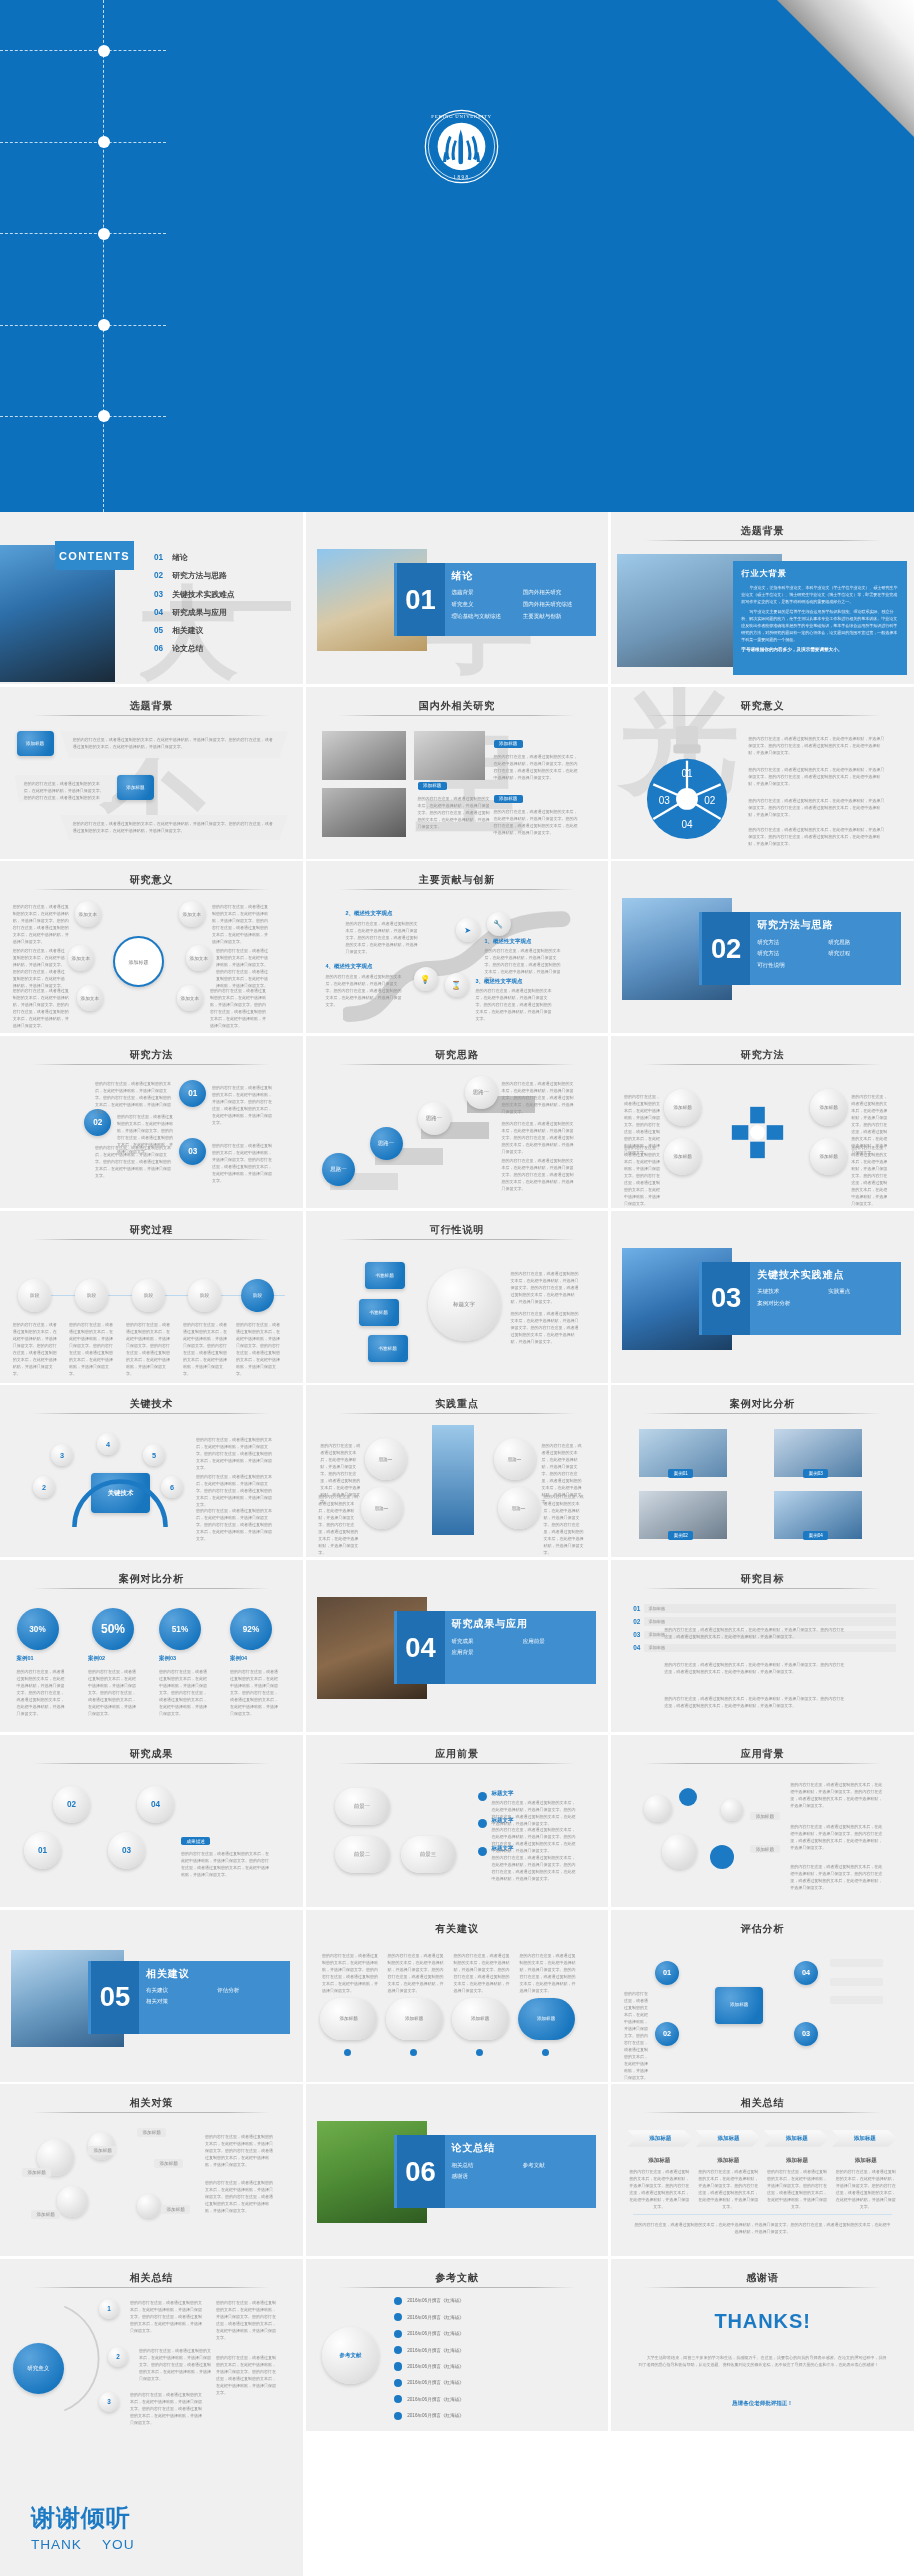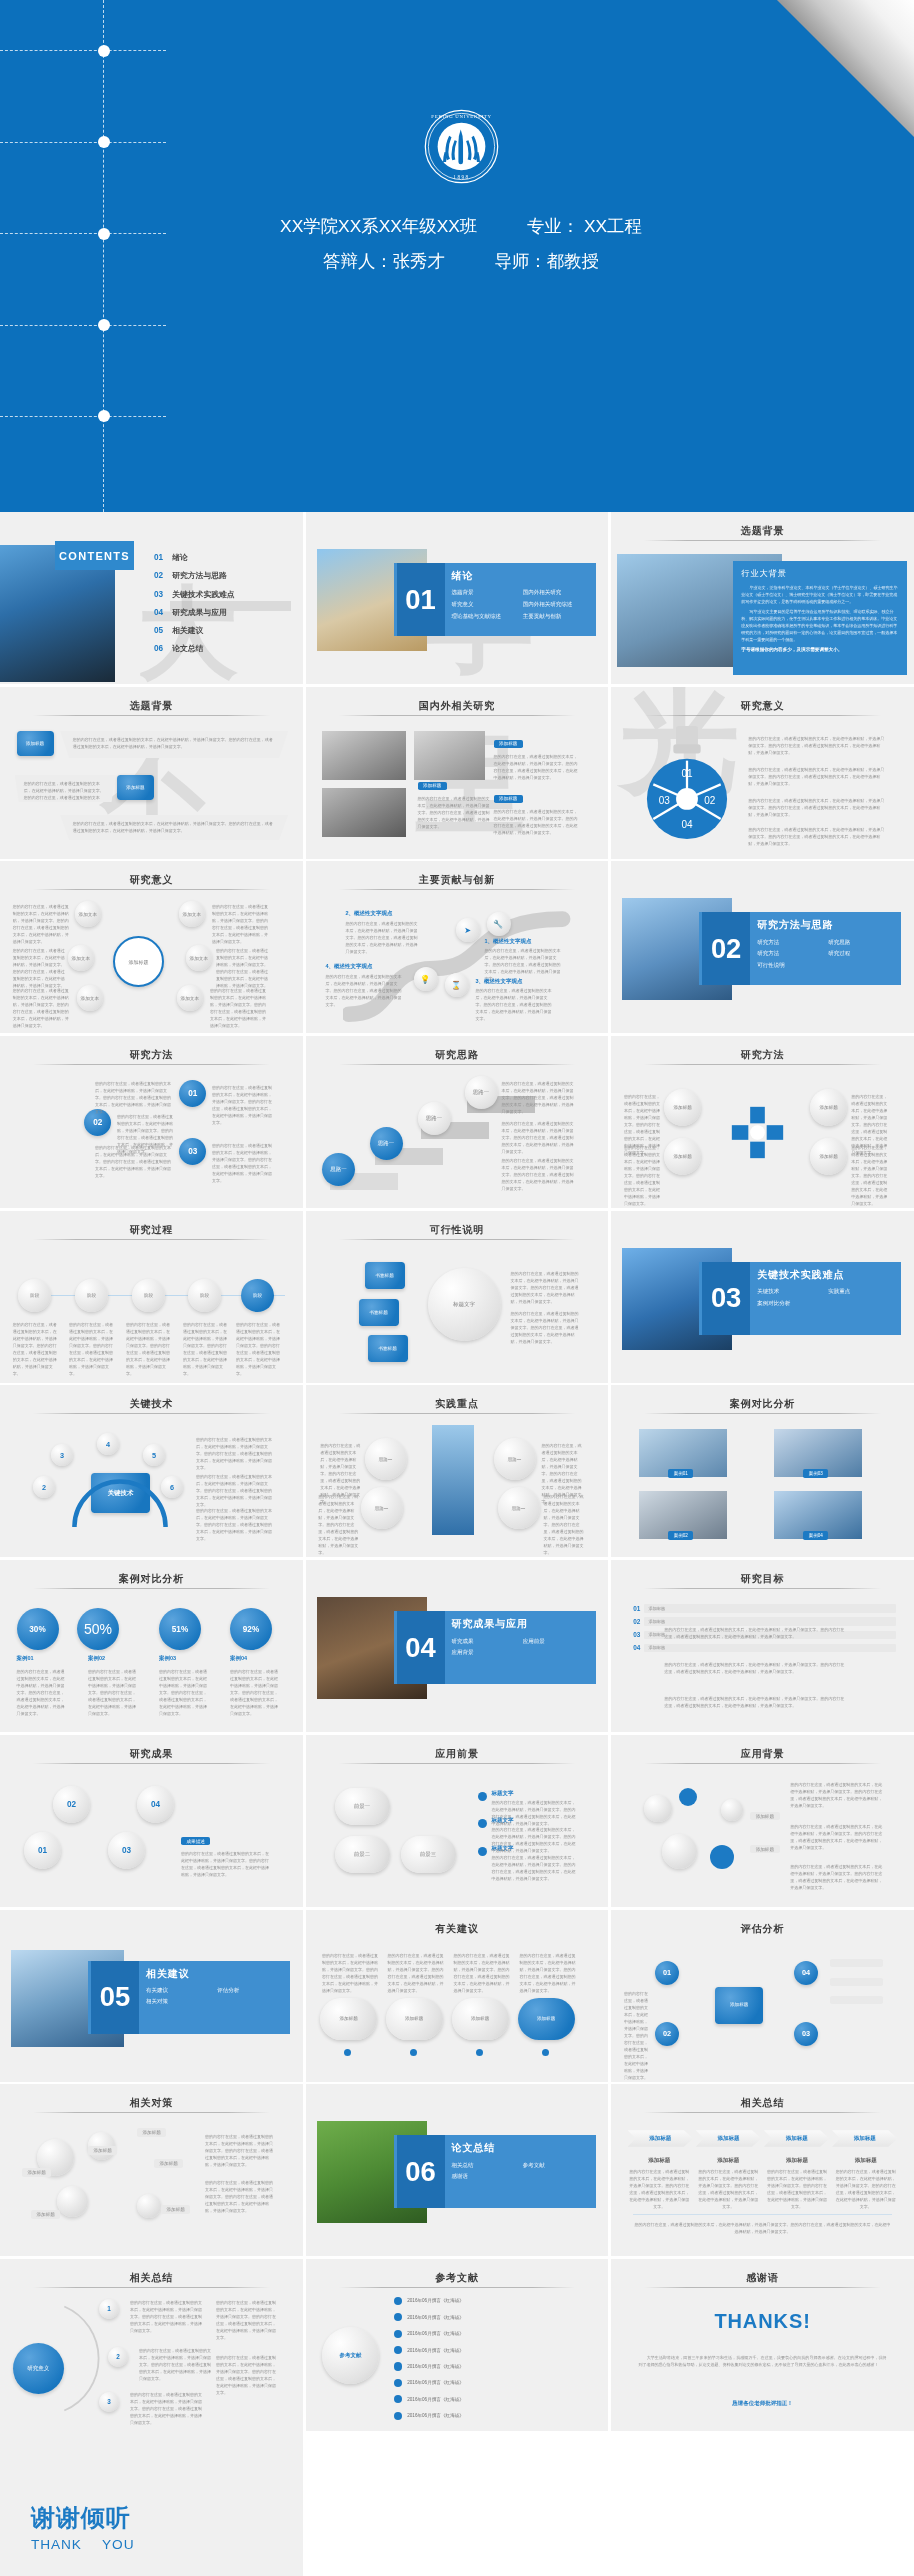--- a/index.html
+++ b/index.html
@@ -243,32 +243,20 @@
           <path d="M59 42 q4 9 4 18 q0 5 -1 8 l-4 -1 q1 -4 1 -8 q0 -8 -3 -16z"></path>
           <path d="M28 57 q-2 7 -2 13 l4 0 q0 -6 2 -12z"></path>
           <path d="M72 57 q2 7 2 13 l-4 0 q0 -6 -2 -12z"></path>
         </g>
         <text x="50" y="13.5" font-size="6.2" fill="#fff" text-anchor="middle" font-family="Liberation Serif, serif" letter-spacing="1">PEKING UNIVERSITY</text>
         <text x="50" y="92" font-size="6.6" fill="#fff" text-anchor="middle" font-family="Liberation Serif, serif" letter-spacing="2">1898</text>
       </svg>
     </div>
 
 
-    <div class="hero-meta">
-      <div>
-        <span>XX学院XX系XX年级XX班</span>
-        <span class="gap"></span>
-        <span>专业： XX工程</span>
-      </div>
-      <div>
-        <span>答辩人：张秀才</span>
-        <span class="gap"></span>
-        <span>导师：都教授</span>
-      </div>
-    </div>
   </div>
 </div>
 
 <div class="grid">
 
   <div class="slide">
     <div class="wm" style="left:137px;top:55px;font-size:101px">大</div>
     <div class="toc-photo"></div>
     <div class="toc-badge">CONTENTS</div>
     <div class="toc-hl"></div>
@@ -316,21 +304,21 @@
         <span>主要贡献与创新</span>
       </div>
     </div>
   </div>
 
   <div class="slide">
     <div class="s-title">选题背景</div>
     <div class="s-rule"></div>
     <div style="position:absolute;left:5.5px;top:42px;width:165px;height:113px;background:linear-gradient(160deg,#9fc9e8,#6d94b4 55%,#45586a)"></div>
     <div style="position:absolute;left:122px;top:49px;right:7.3px;bottom:9.1px;background:#2f89cd;padding:7.3px 8.2px;color:#fff">
-      <div style="font-size:8.2px;font-weight:400;letter-spacing:0.9px">行业大背景</div>
+      <div style="font-size:8.2px;font-weight:700;letter-spacing:0.9px">行业大背景</div>
       <div class="para" style="color:#e8f2fb;margin-top:4.6px;text-indent:8.2px">毕业论文，泛指专科毕业论文、本科毕业论文（学士学位毕业论文）、硕士研究生毕业论文（硕士学位论文）、博士研究生毕业论文（博士学位论文）等，即需要在学业完成前写作并提交的论文，是教学或科研活动的重要组成部分之一。</div>
       <div class="para" style="color:#e8f2fb;margin-top:2.7px;text-indent:8.2px">写毕业论文主要目的是培养学生综合运用所学知识和技能、理论联系实际、独立分析、解决实际问题的能力，使学生得以从事本专业工作和进行相关的基本训练。毕业论文应反映出作者能够准确地掌握所学的专业基础知识，基本学会综合运用所学知识进行科学研究的方法，对所研究的题目有一定的心得体会，论文题目的范围不宜过宽，一般选择本学科某一重要问题的一个侧面。</div>
       <div style="font-size:4.6px;font-weight:700;margin-top:4.6px">字号请根据你的内容多少，及演示需要调整大小。</div>
     </div>
   </div>
 
   <div class="slide">
     <div class="s-title">选题背景</div>
     <div class="s-rule"></div>
     <div class="wm" style="left:101px;top:27.4px;font-size:110px">不</div>
@@ -636,21 +624,21 @@
     <div class="chip" style="left:57px;top:84px">案例01</div>
     <div class="chip" style="left:57px;top:146px">案例02</div>
     <div class="chip" style="left:192px;top:84px">案例03</div>
     <div class="chip" style="left:192px;top:146px">案例04</div>
   </div>
 
   <div class="slide">
     <div class="s-title">案例对比分析</div>
     <div class="s-rule"></div>
     <div class="bubble blue" style="left:16.5px;top:48px;width:42px;height:42px;font-size:8.2px;font-weight:700">30%</div>
-    <div class="bubble blue" style="left:77px;top:48px;width:42px;height:42px;font-size:14px;font-weight:400">50%</div>
+    <div class="bubble blue" style="left:92px;top:48px;width:42px;height:42px;font-size:12px;font-weight:700">50%</div>
     <div class="bubble blue" style="left:159px;top:48px;width:42px;height:42px;font-size:8.2px;font-weight:700">51%</div>
     <div class="bubble blue" style="left:230px;top:48px;width:42px;height:42px;font-size:8.2px;font-weight:700">92%</div>
     <div style="position:absolute;left:16.5px;top:95px;font-size:5.5px;font-weight:700;color:#1c7ac4">案例01</div>
     <div style="position:absolute;left:88px;top:95px;font-size:5.5px;font-weight:700;color:#1c7ac4">案例02</div>
     <div style="position:absolute;left:159px;top:95px;font-size:5.5px;font-weight:700;color:#1c7ac4">案例03</div>
     <div style="position:absolute;left:230px;top:95px;font-size:5.5px;font-weight:700;color:#1c7ac4">案例04</div>
     <div class="para" style="position:absolute;left:16.5px;top:108px;width:49px">您的内容打在这里，或者通过复制您的文本后，在此框中选择粘贴，并选择只保留文字。您的内容打在这里，或者通过复制您的文本后，在此框中选择粘贴，并选择只保留文字。</div>
     <div class="para" style="position:absolute;left:88px;top:108px;width:49px">您的内容打在这里，或者通过复制您的文本后，在此框中选择粘贴，并选择只保留文字。您的内容打在这里，或者通过复制您的文本后，在此框中选择粘贴，并选择只保留文字。</div>
     <div class="para" style="position:absolute;left:159px;top:108px;width:49px">您的内容打在这里，或者通过复制您的文本后，在此框中选择粘贴，并选择只保留文字。您的内容打在这里，或者通过复制您的文本后，在此框中选择粘贴，并选择只保留文字。</div>
     <div class="para" style="position:absolute;left:230px;top:108px;width:49px">您的内容打在这里，或者通过复制您的文本后，在此框中选择粘贴，并选择只保留文字。您的内容打在这里，或者通过复制您的文本后，在此框中选择粘贴，并选择只保留文字。</div>

